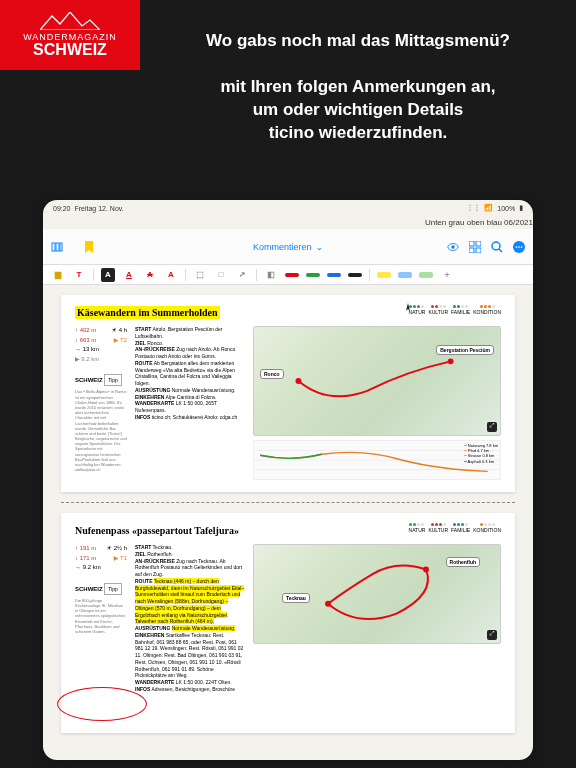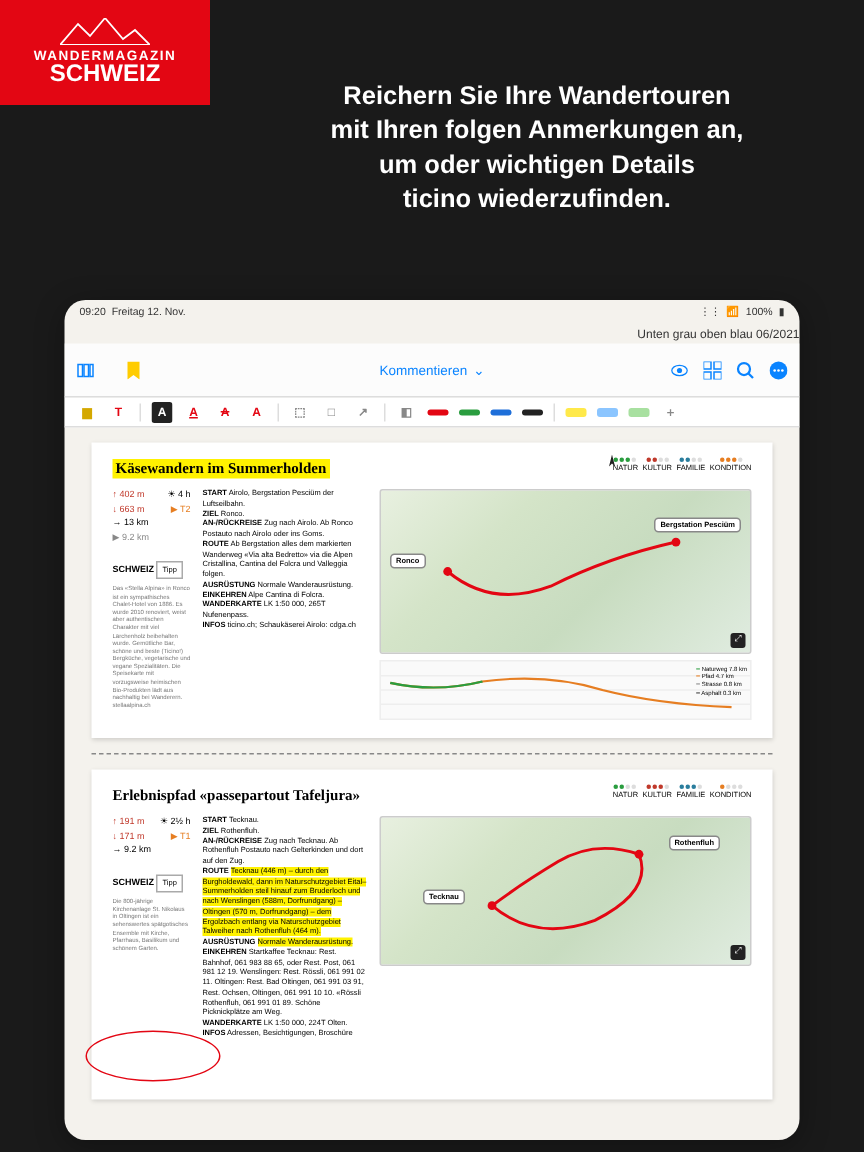--- a/index.html
+++ b/index.html
@@ -1,20 +1,20 @@
 <!DOCTYPE html>
 <html><head>
 <meta charset="utf-8">
 <style>
 *{margin:0;padding:0;box-sizing:border-box}
 body{width:576px;height:768px;background:#1a1a1a;font-family:-apple-system,BlinkMacSystemFont,'Helvetica Neue',sans-serif;overflow:hidden}
 .logo-box{position:absolute;top:0;left:0;width:140px;height:70px;background:#e30613;display:flex;align-items:center;justify-content:center;flex-direction:column}
 .logo-mountain{width:60px;height:18px;position:relative}
 .logo-mountain svg{width:100%;height:100%}
-.logo-text1{color:#fff;font-size:9px;font-weight:700;letter-spacing:1px;margin-top:2px}
+.logo-text1{color:#fff;font-size:9px;font-weight:400;letter-spacing:1px;margin-top:2px}
 .logo-text2{color:#fff;font-size:16px;font-weight:900;letter-spacing:0px;line-height:1}
 .headline{position:absolute;top:30px;left:160px;right:20px;color:#fff;font-size:17px;font-weight:700;text-align:center;line-height:1.35}
 .tablet{position:absolute;top:200px;left:50%;transform:translateX(-50%);width:490px;height:560px;background:#f4f2ed;border-radius:14px;overflow:hidden;box-shadow:0 4px 20px rgba(0,0,0,.3)}
 .statusbar{height:16px;display:flex;align-items:center;justify-content:space-between;padding:0 10px;font-size:7px;color:#333}
 .statusbar .right{display:flex;gap:4px;align-items:center}
 .titlebar{text-align:right;font-size:8px;color:#333;padding:2px 0}
 .apptoolbar{height:36px;background:#fcfcfc;border-bottom:1px solid #ddd;display:flex;align-items:center;padding:12px 8px;gap:20px;position:relative}
 .apptoolbar .tbicon{width:12px;height:12px;display:flex;align-items:center;justify-content:center}
 .apptoolbar .center{position:absolute;left:50%;transform:translateX(-50%);color:#0a84ff;font-size:9px;display:flex;align-items:center;gap:4px}
 .apptoolbar .right{margin-left:auto;display:flex;gap:10px;align-items:center}
@@ -52,22 +52,22 @@
   <div class="logo-mountain">
     <svg viewBox="0 0 60 18">
         <path d="M0 18 L12 4 L20 12 L30 0 L42 14 L50 8 L60 18 Z" fill="none" stroke="#fff" stroke-width="1.2"></path>
       </svg>
   </div>
   <div class="logo-text1">WANDERMAGAZIN</div>
   <div class="logo-text2">SCHWEIZ</div>
 </div>
 
 <div class="headline">
+  <span>Wo gabs noch mal das Mittagsmenü?</span><br>
   <br>
-  <span>Reichern Sie Ihre Wandertouren</span><br>
   <span>mit Ihren folgen Anmerkungen an,</span><br>
   <span>um oder wichtigen Details</span><br>
   <span>ticino wiederzufinden.</span>
 </div>
 
 <div class="tablet">
 
   <div class="statusbar">
     <div><span>09:20</span>&nbsp;&nbsp;<span>Freitag 12. Nov.</span></div>
     <div class="right">
@@ -253,21 +253,21 @@
             <div><span style="color:#333">━</span> <span>Asphalt 0.3 km</span></div>
           </div>
         </div>
       </div>
     </div>
   </div>
 
   <div class="pagecut"></div>
 
   <div class="page" style="padding-bottom:40px">
-    <span style="font-size:10px;font-weight:700;font-family:Georgia,serif">Erlebnispfad «passepartout Tafeljura»</span>
+    <span style="font-size:10px;font-weight:700;font-family:Georgia,serif">Nufenenpass «passepartout Tafeljura»</span>
     <div class="cat-dots">
       <div class="cat">
           <div class="dotrow">
             <span class="dot" style="background:#2a9d3f"></span>
             <span class="dot" style="background:#2a9d3f"></span>
             <span class="dot" style="background:#ddd"></span>
             <span class="dot" style="background:#ddd"></span>
           </div>
           <span>NATUR</span>
         </div>

